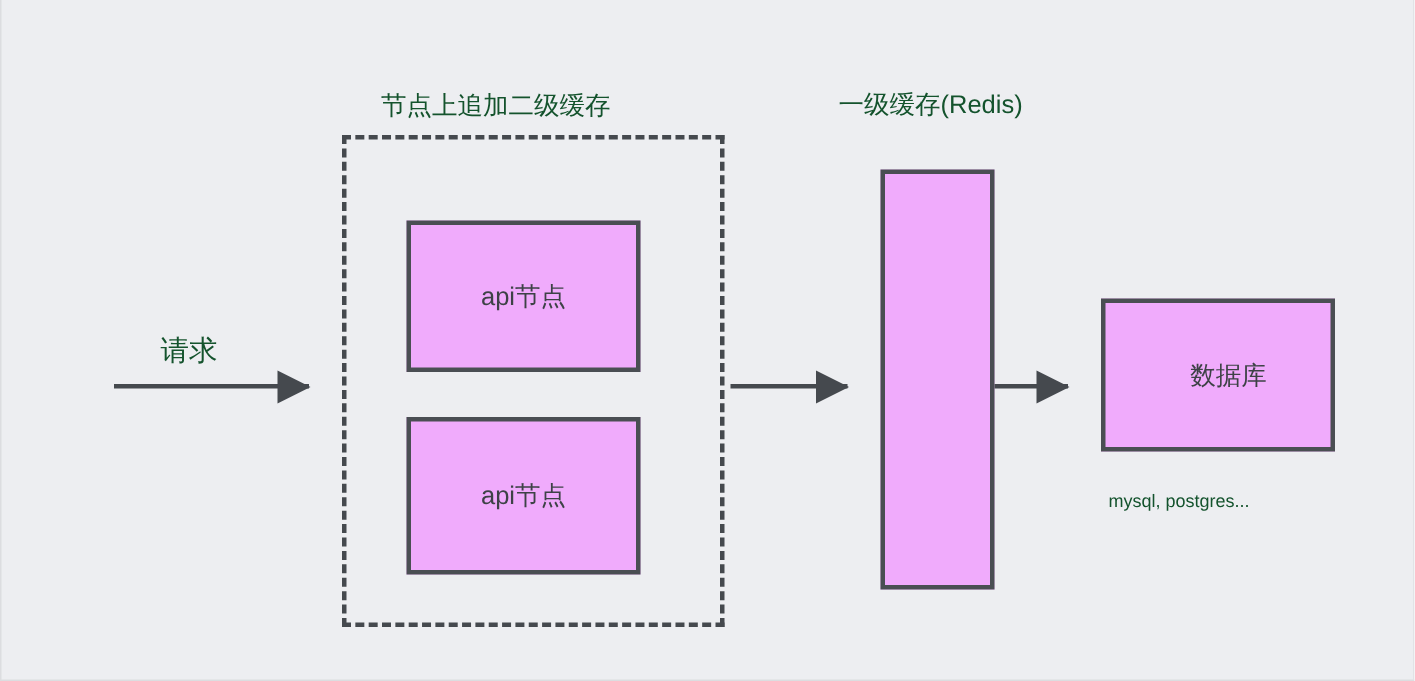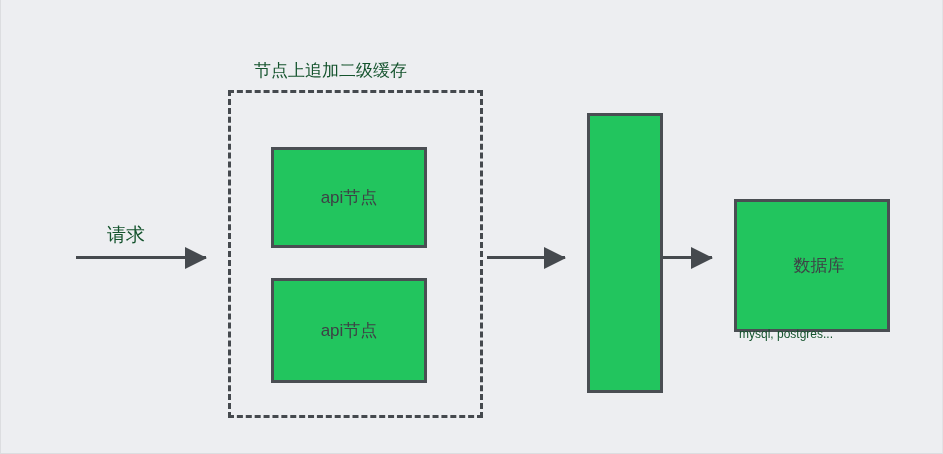--- a/index.html
+++ b/index.html
@@ -44,21 +44,21 @@
   }
   #group-title {
     left: 253px;
     top: 62px;
     font-size: 17px;
   }
 
   
   .node-box {
     position: absolute;
-    background: #22c55e;
+    background: #f0abfc;
     border: 3px solid #4a4e53;
     box-sizing: border-box;
     display: flex;
     align-items: center;
     justify-content: center;
   }
   .node-box .node-text {
     color: #3d4246;
     font-size: 17px;
     line-height: 1;
@@ -72,21 +72,21 @@
     left: 586px;
     top: 113px;
     width: 76px;
     height: 280px;
   }
 
   #db-box {
     left: 733px;
     top: 199px;
     width: 156px;
-    height: 133px;
+    height: 102px;
     padding-left: 14px;
   }
 
   #redis-title {
     left: 558px;
     top: 61px;
     font-size: 17px;
   }
 
   #db-caption {
@@ -140,20 +140,21 @@
   <div class="node-box" id="api-node-1">
     <span class="node-text">api节点</span>
   </div>
 
   <div class="node-box" id="api-node-2">
     <span class="node-text">api节点</span>
   </div>
 
   <div class="arrow" id="arrow-to-redis"></div>
 
+  <div class="label" id="redis-title">一级缓存(Redis)</div>
 
   <div class="node-box" id="redis-box">
     <span class="node-text"></span>
   </div>
 
   <div class="arrow" id="arrow-to-db"></div>
 
   <div class="node-box" id="db-box">
     <span class="node-text">数据库</span>
   </div>

